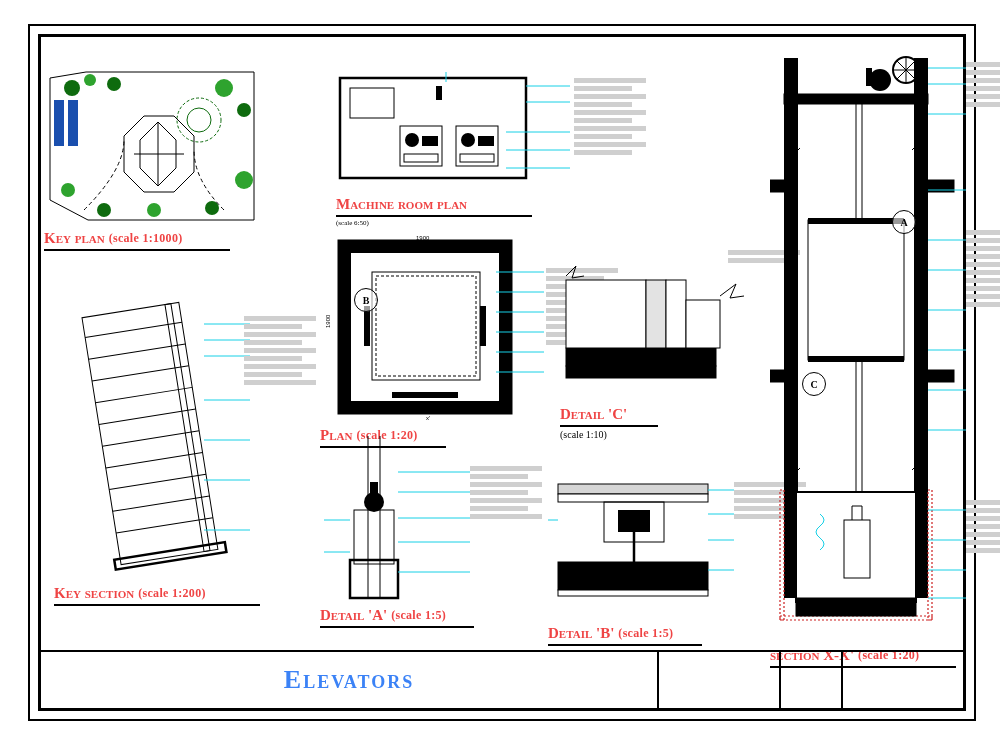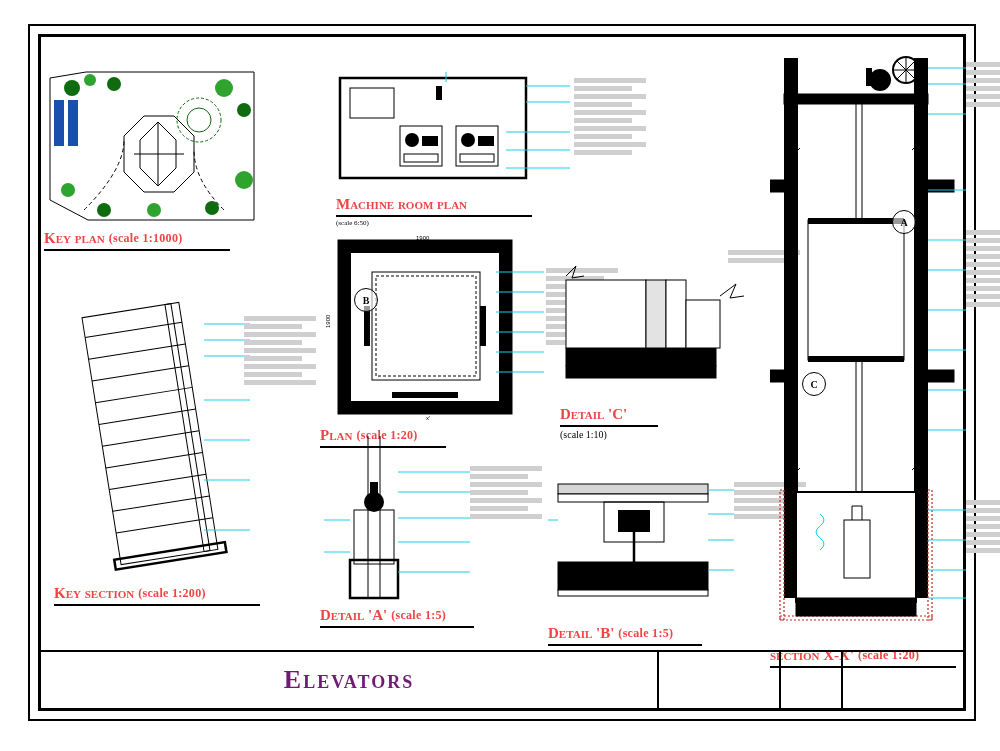--- a/index.html
+++ b/index.html
@@ -2,21 +2,21 @@
 <html><head>
 <meta charset="utf-8">
 <style>
   html,body{margin:0;padding:0;background:#fff;font-family:Georgia,'Times New Roman',serif}
   .sheet{position:relative;width:1000px;height:751px;background:#fff}
   .border-outer{position:absolute;left:28px;top:24px;right:24px;bottom:30px;border:2px solid #000}
   .border-inner{position:absolute;left:38px;top:34px;right:34px;bottom:40px;border:3px solid #000}
 
   .title-block{position:absolute;left:41px;right:37px;bottom:43px;height:56px;border-top:2px solid #000;display:flex}
   .title-block .main{flex:1;display:flex;align-items:center;justify-content:center;
-    font-variant:small-caps;letter-spacing:2px;font-size:26px;color:#701a75;font-weight:600}
+    font-variant:small-caps;letter-spacing:2px;font-size:26px;color:#3b82f6;font-weight:600}
   .title-block .slot{width:120px;border-left:2px solid #000}
   .title-block .slot.narrow{width:60px}
 
   .view{position:absolute}
   .vtitle{font-variant:small-caps;font-weight:700;font-size:15px;color:#ef4444;
     display:inline-flex;align-items:center;gap:4px;white-space:nowrap}
   .vtitle .scale{font-size:12px;font-weight:600;letter-spacing:.3px;font-variant:normal}
   .underline{height:2px;background:#000;margin-top:2px}
 
   

